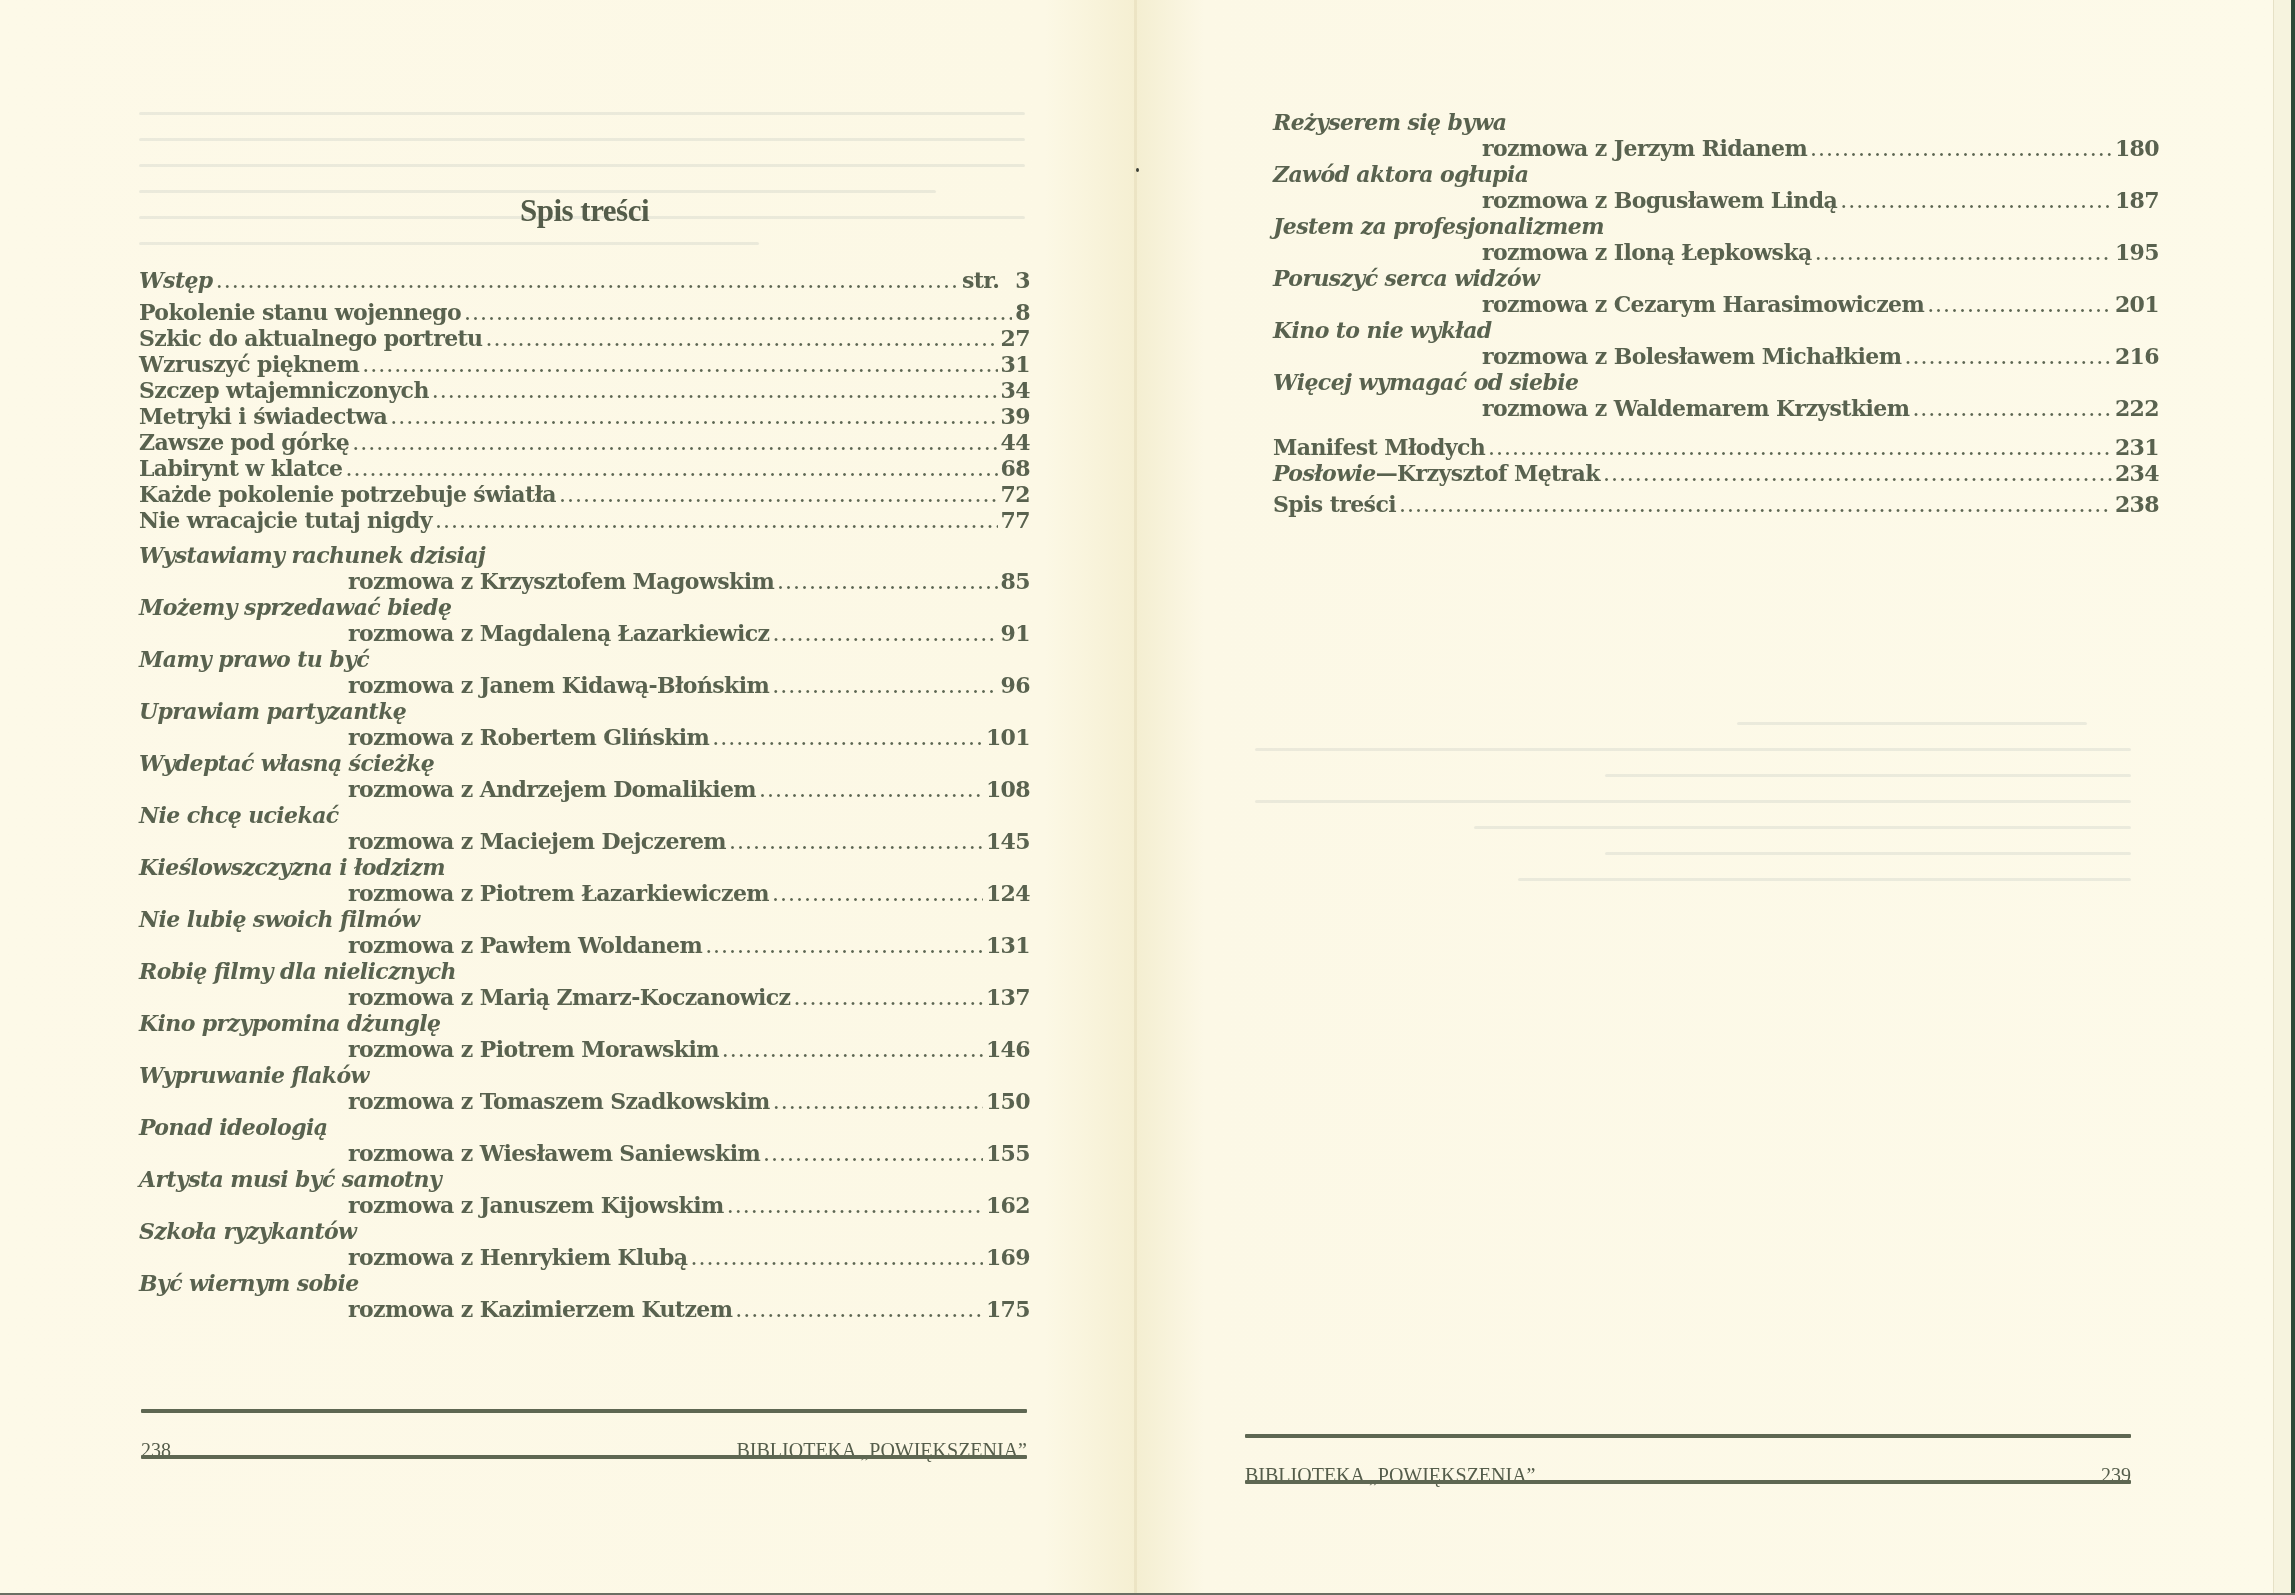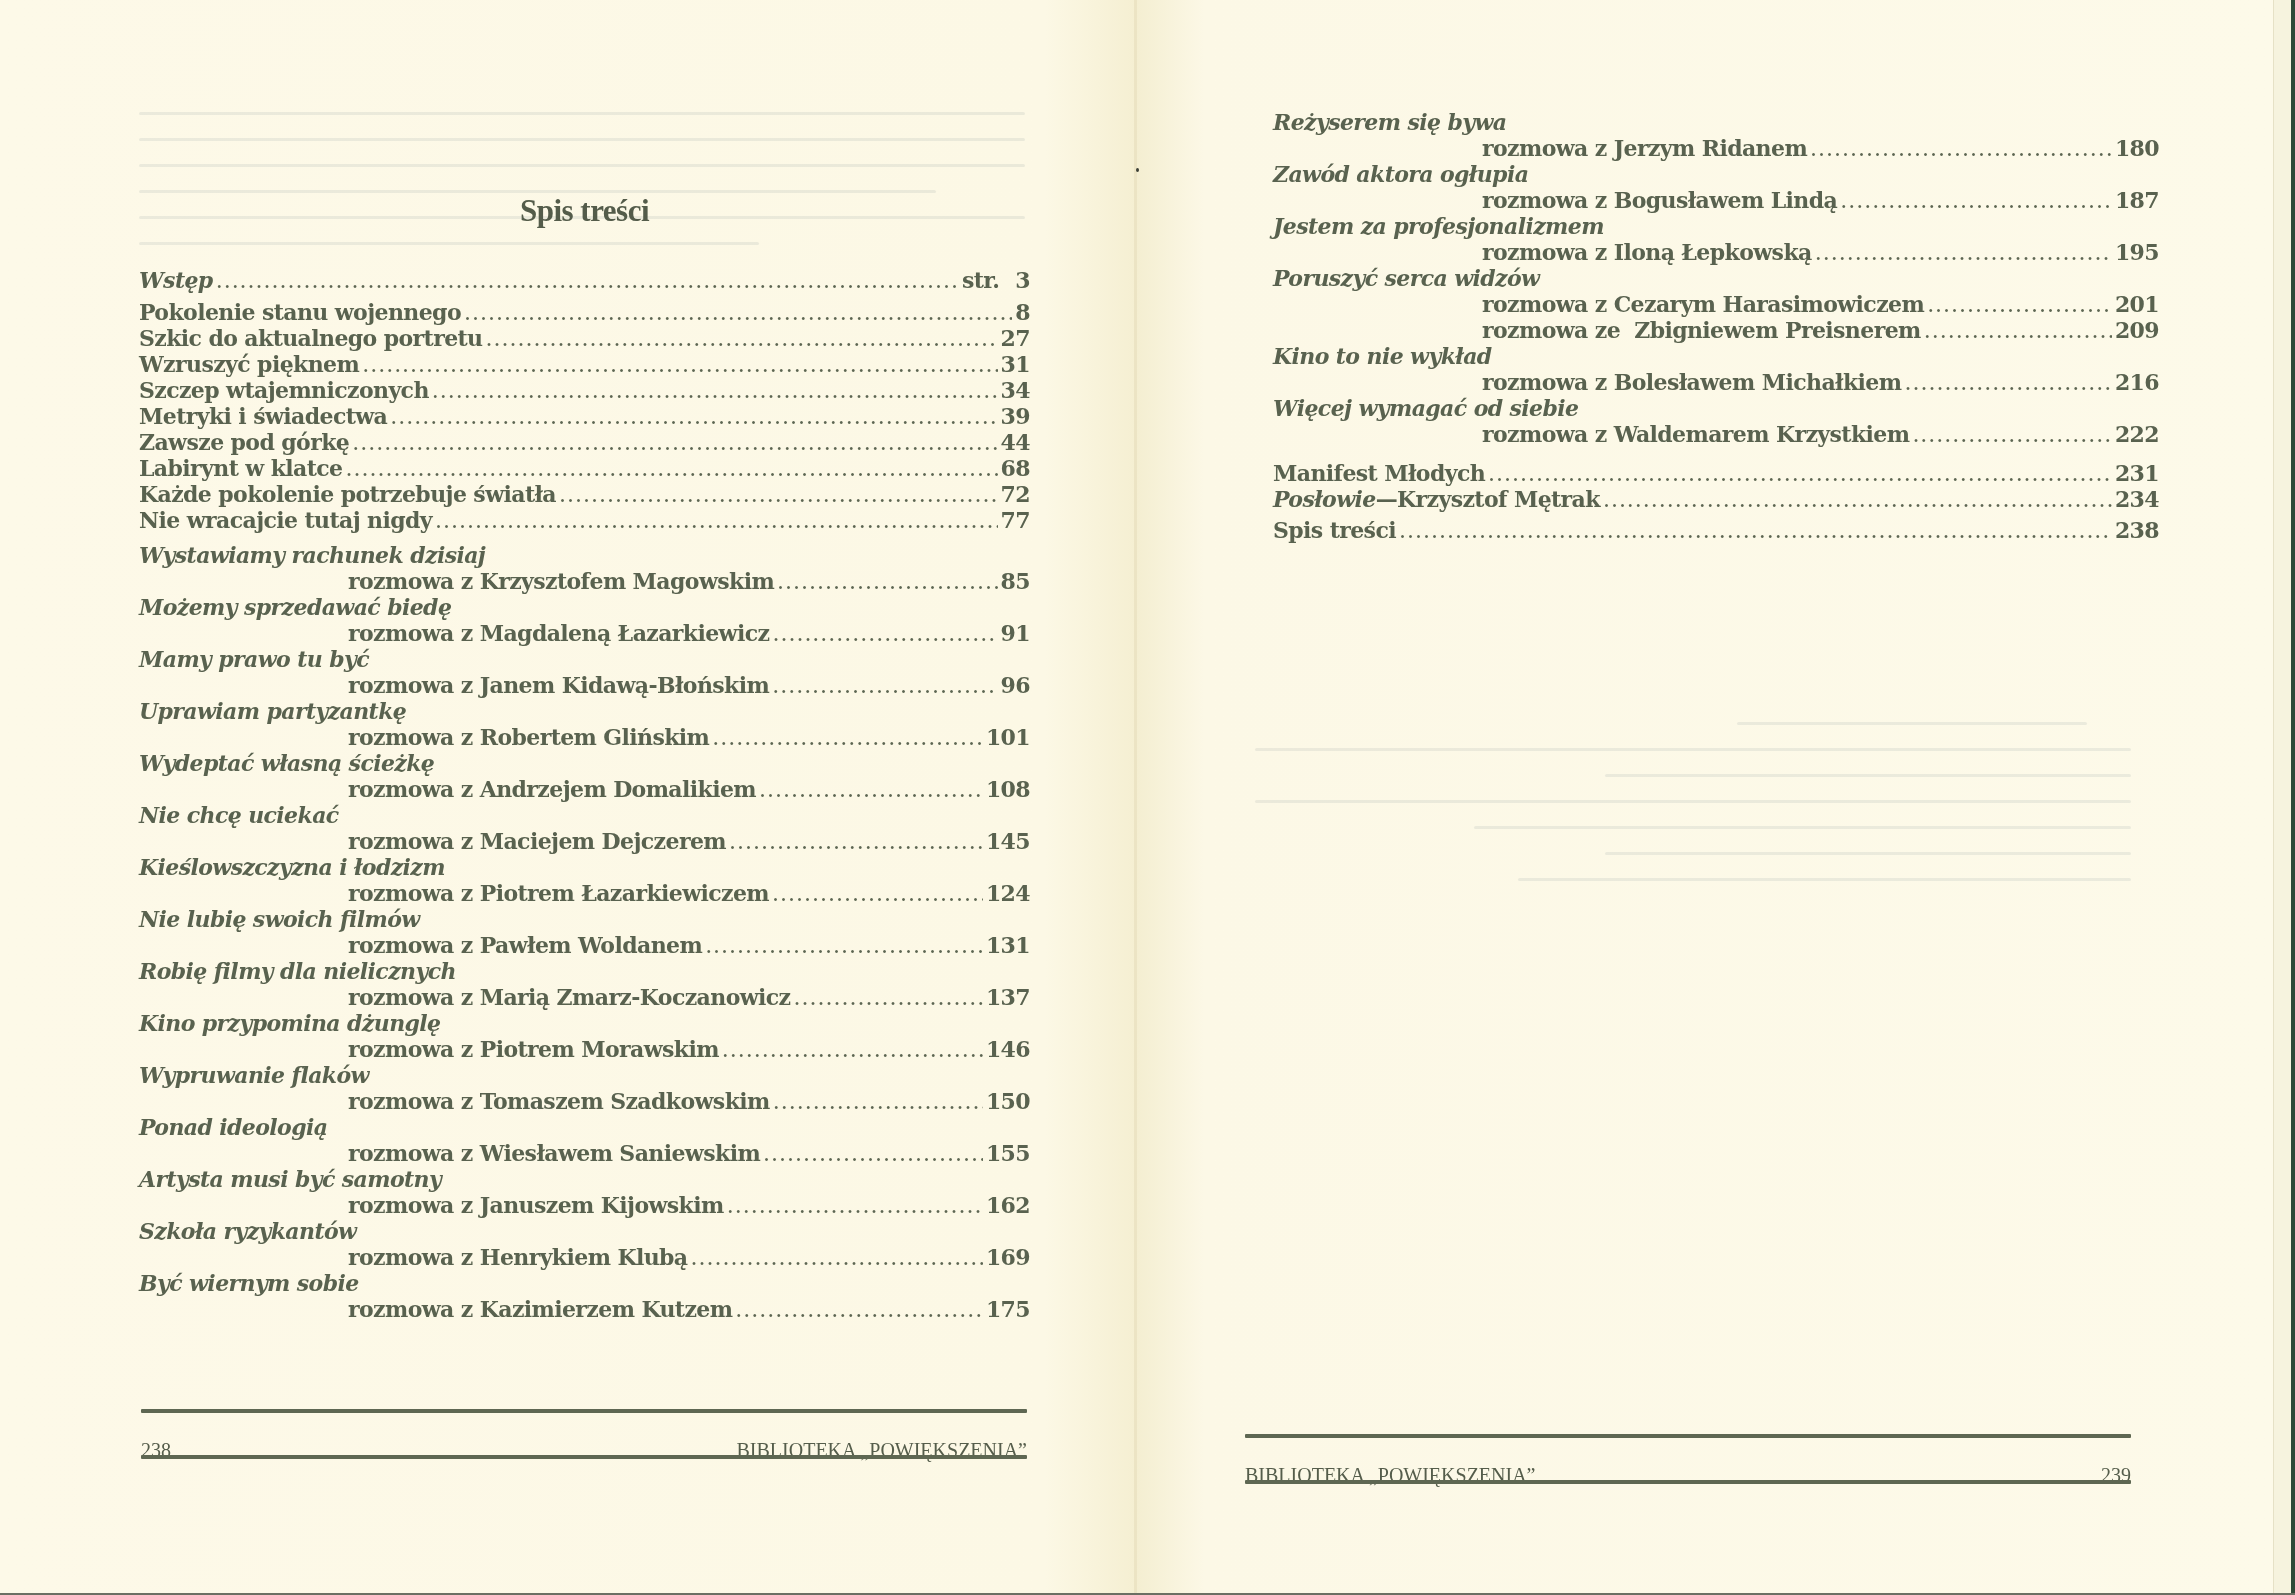--- a/index.html
+++ b/index.html
@@ -289,25 +289,20 @@
       </div>
       <div>
         <div class="head">Poruszyć serca widzów</div>
         <div class="row ind right-ind">
           <span class="t" style="white-space:pre">rozmowa z Cezarym Harasimowiczem</span>
           <span class="dots"></span>
           <span class="p">201</span>
         </div>
       </div>
       <div>
-        <div class="row ind right-ind">
-          <span class="t" style="white-space:pre">rozmowa ze  Zbigniewem Preisnerem</span>
-          <span class="dots"></span>
-          <span class="p">209</span>
-        </div>
       </div>
       <div>
         <div class="head">Kino to nie wykład</div>
         <div class="row ind right-ind">
           <span class="t" style="white-space:pre">rozmowa z Bolesławem Michałkiem</span>
           <span class="dots"></span>
           <span class="p">216</span>
         </div>
       </div>
       <div>

